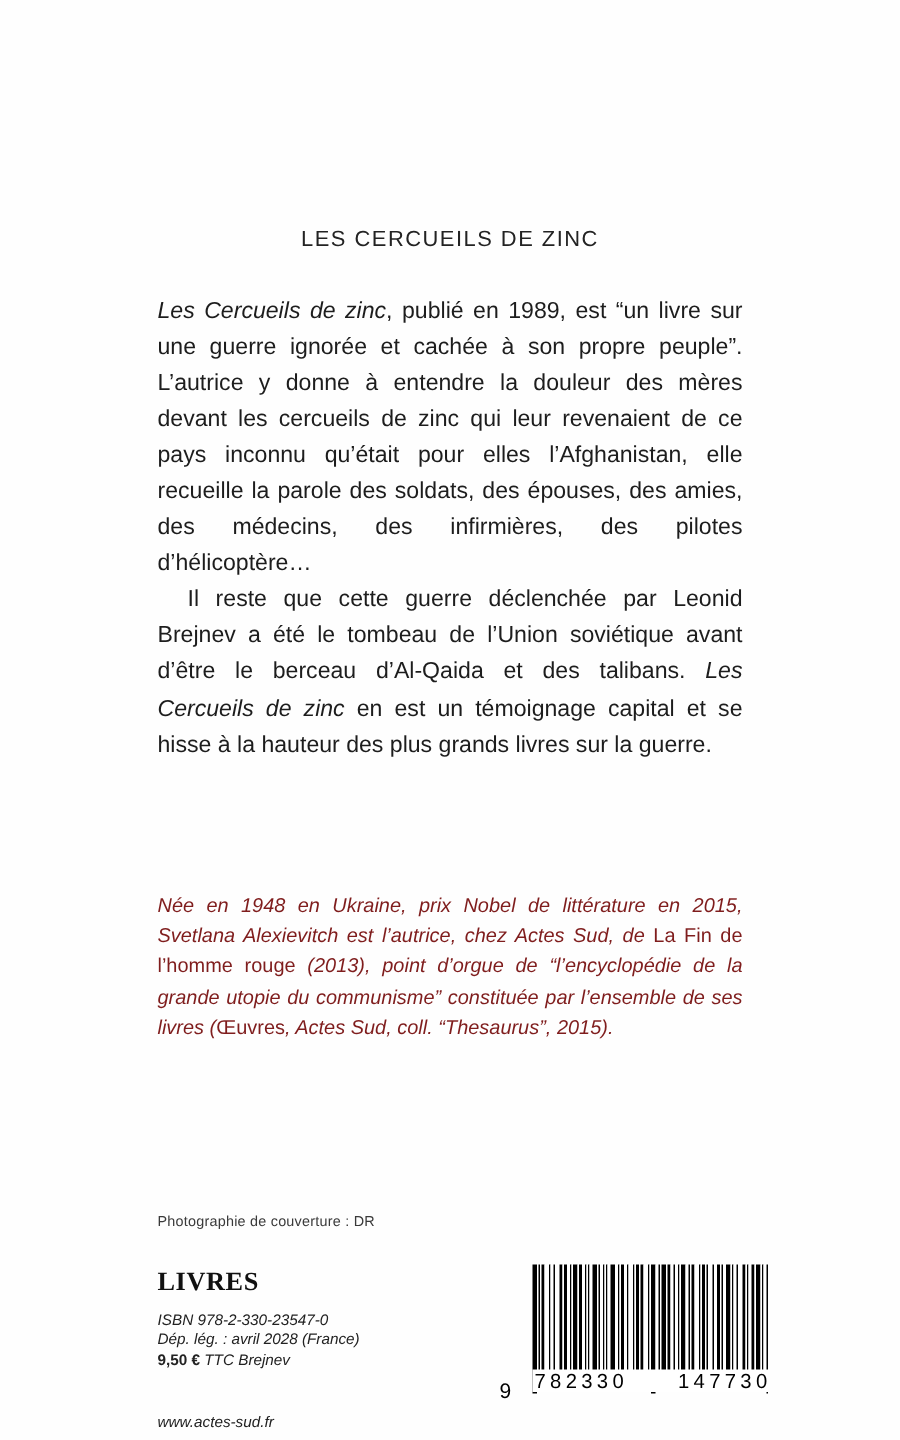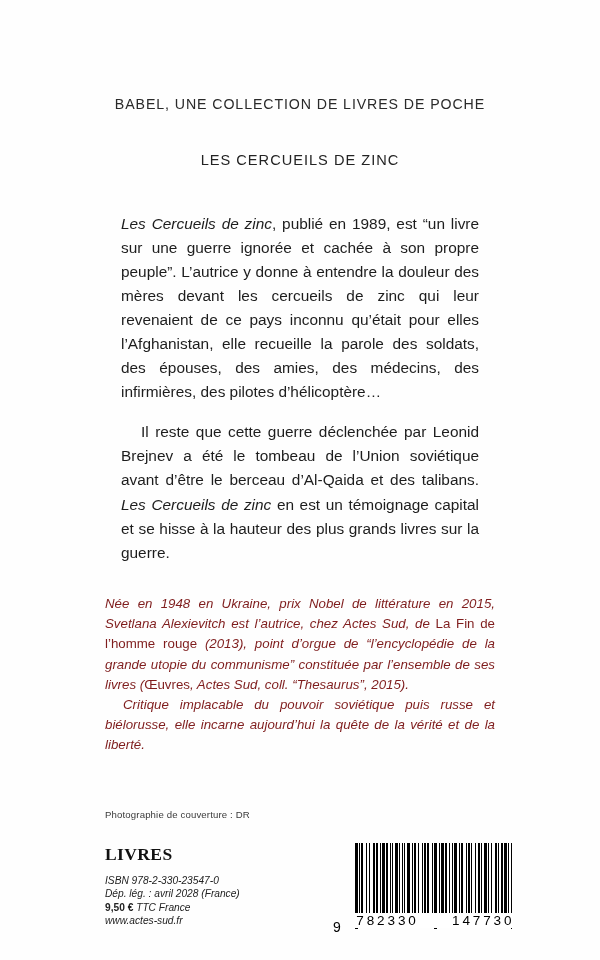--- a/index.html
+++ b/index.html
@@ -55,21 +55,21 @@
     width: 390px;
     top: 196px;
     font-size: 15.4px;
     line-height: 24.05px;
     text-align: justify;
     text-justify: inter-word;
     color: #1d1d1d;
     hyphens: manual;
   }
   .blurb p {
-    margin: 16px;
+    margin: 0;
     text-indent: 20px;
   }
   .blurb p:first-child {
     text-indent: 0;
   }
 
   
   .bio {
     position: absolute;
     left: 105px;
@@ -127,20 +127,21 @@
   .legal .price {
     font-weight: 700;
     font-style: normal;
   }
   .legal .price-unit {
     font-style: italic;
     font-weight: 400;
   }
   .legal .url {
     font-style: italic;
+    margin-top: 28px;
   }
 
   
   .barcode-area {
     position: absolute;
     left: 333px;
     top: 843px;
     width: 180px;
     height: 92px;
   }
@@ -187,42 +188,40 @@
   .barcode-digits .grp span {
     width: 10.4px;
     text-align: center;
   }
 </style>
 </head>
 <body>
 
 <div class="page">
 
-  <div class="collection-header">BABEL, UNE COLLECTION DE LIVRES DE POCHE</div>
 
   <div class="book-title">LES CERCUEILS DE ZINC</div>
 
   <div class="blurb">
       <p><span style="font-style: italic;">Les Cercueils de zinc</span><span class="roman" style="font-style: normal;">, publié en 1989, est “un livre sur une guerre ignorée et cachée à son propre peuple”. L’autrice y donne à entendre la douleur des mères devant les cercueils de zinc qui leur revenaient de ce pays inconnu qu’était pour elles l’Afghanistan, elle recueille la parole des soldats, des épouses, des amies, des médecins, des infirmières, des pilotes d’hélicoptère…</span></p>
       <p><span class="roman" style="font-style: normal;">Il reste que cette guerre déclenchée par Leonid Brejnev a été le tombeau de l’Union soviétique avant d’être le berceau d’Al-Qaida et des talibans. </span><span style="font-style: italic;">Les Cercueils de zinc</span><span class="roman" style="font-style: normal;"> en est un témoignage capital et se hisse à la hauteur des plus grands livres sur la guerre.</span></p>
     </div>
 
   <div class="bio">
       <p><span style="font-style: italic;">Née en 1948 en Ukraine, prix Nobel de littérature en 2015, Svetlana Alexievitch est l’autrice, chez Actes Sud, de </span><span class="roman" style="font-style: normal;">La Fin de l’homme rouge</span><span style="font-style: italic;"> (2013), point d’orgue de “l’encyclopédie de la grande utopie du communisme” constituée par l’ensemble de ses livres (</span><span class="roman" style="font-style: normal;">Œuvres</span><span style="font-style: italic;">, Actes Sud, coll. “Thesaurus”, 2015).</span></p>
-      <p><span style="font-style: italic;">Critique implacable du pouvoir soviétique puis russe et biélorusse, elle incarne aujourd’hui la quête de la vérité et de la liberté.</span></p>
     </div>
 
   <div class="photo-credit">Photographie de couverture : DR</div>
 
   <div class="imprint">
     <div class="imprint-name">LIVRES</div>
     <div class="legal">
       <div>ISBN 978-2-330-23547-0</div>
       <div>Dép. lég. : avril 2028 (France)</div>
-      <div><span class="price">9,50 €</span><span class="price-unit"> TTC France</span></div>
+      <div><span class="price">9,50 €</span><span class="price-unit"> TTC Brejnev</span></div>
       <div class="url">www.actes-sud.fr</div>
     </div>
   </div>
 
   <div class="barcode-area">
     <div class="barcode-lead">9</div>
     <div class="barcode-bars">
         <span style="width: 3.03846px; background: rgb(0, 0, 0); height: 86px;"></span>
         <span style="width: 1.01282px; background: rgb(255, 255, 255); height: 86px;"></span>
         <span style="width: 1.01282px; background: rgb(0, 0, 0);"></span>

